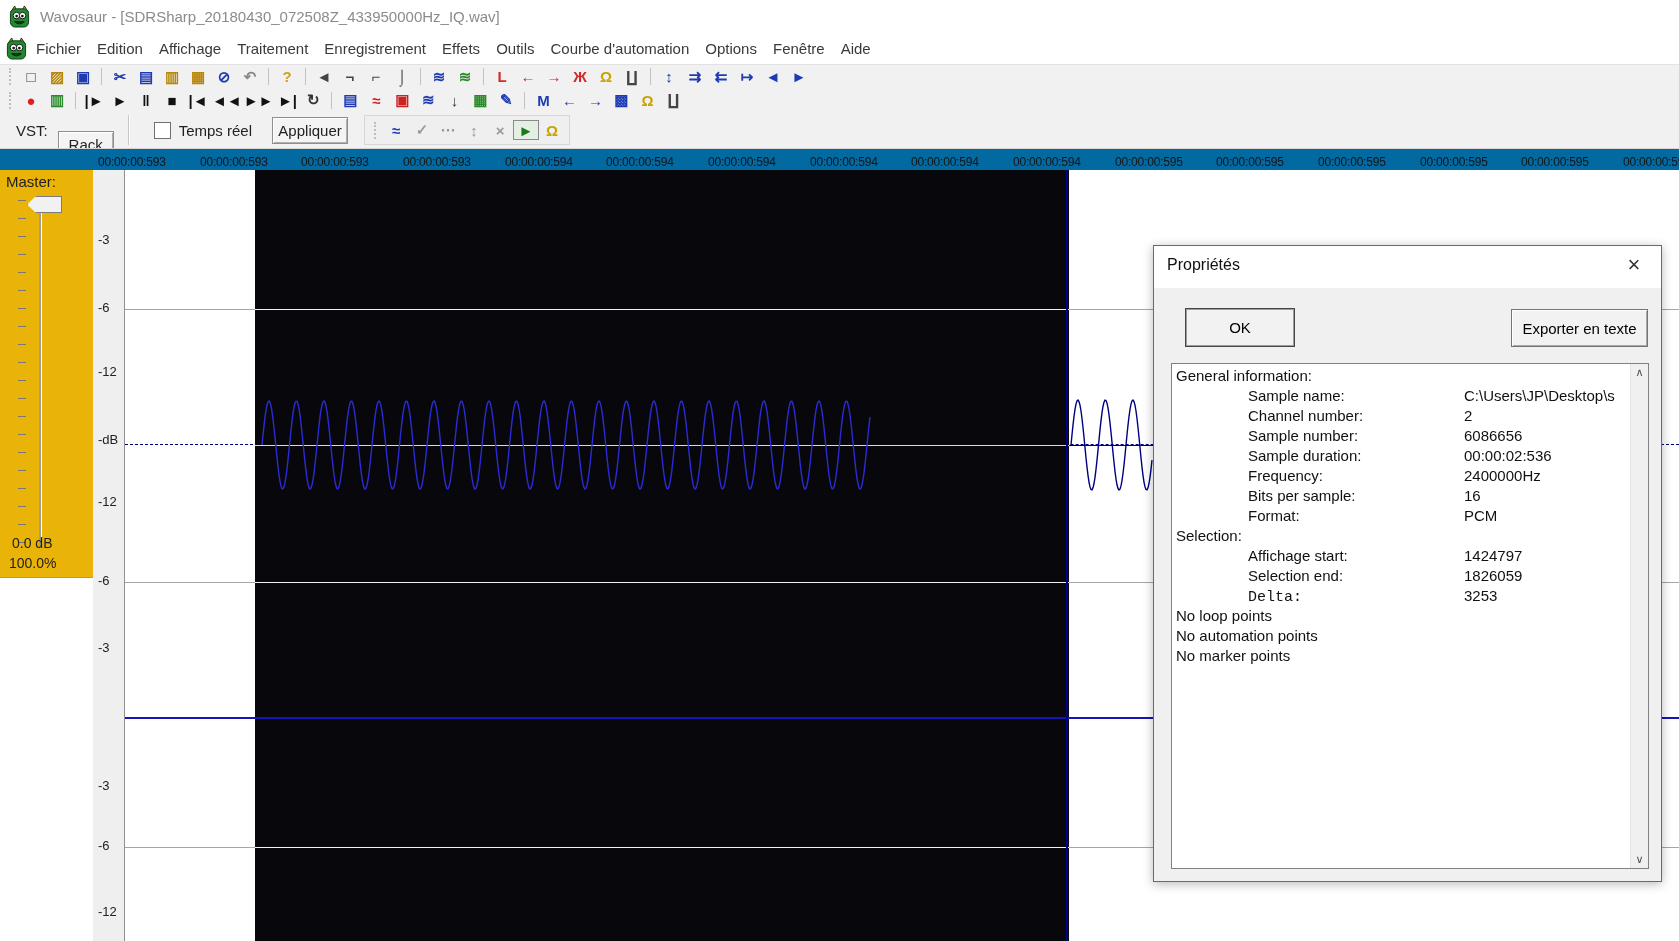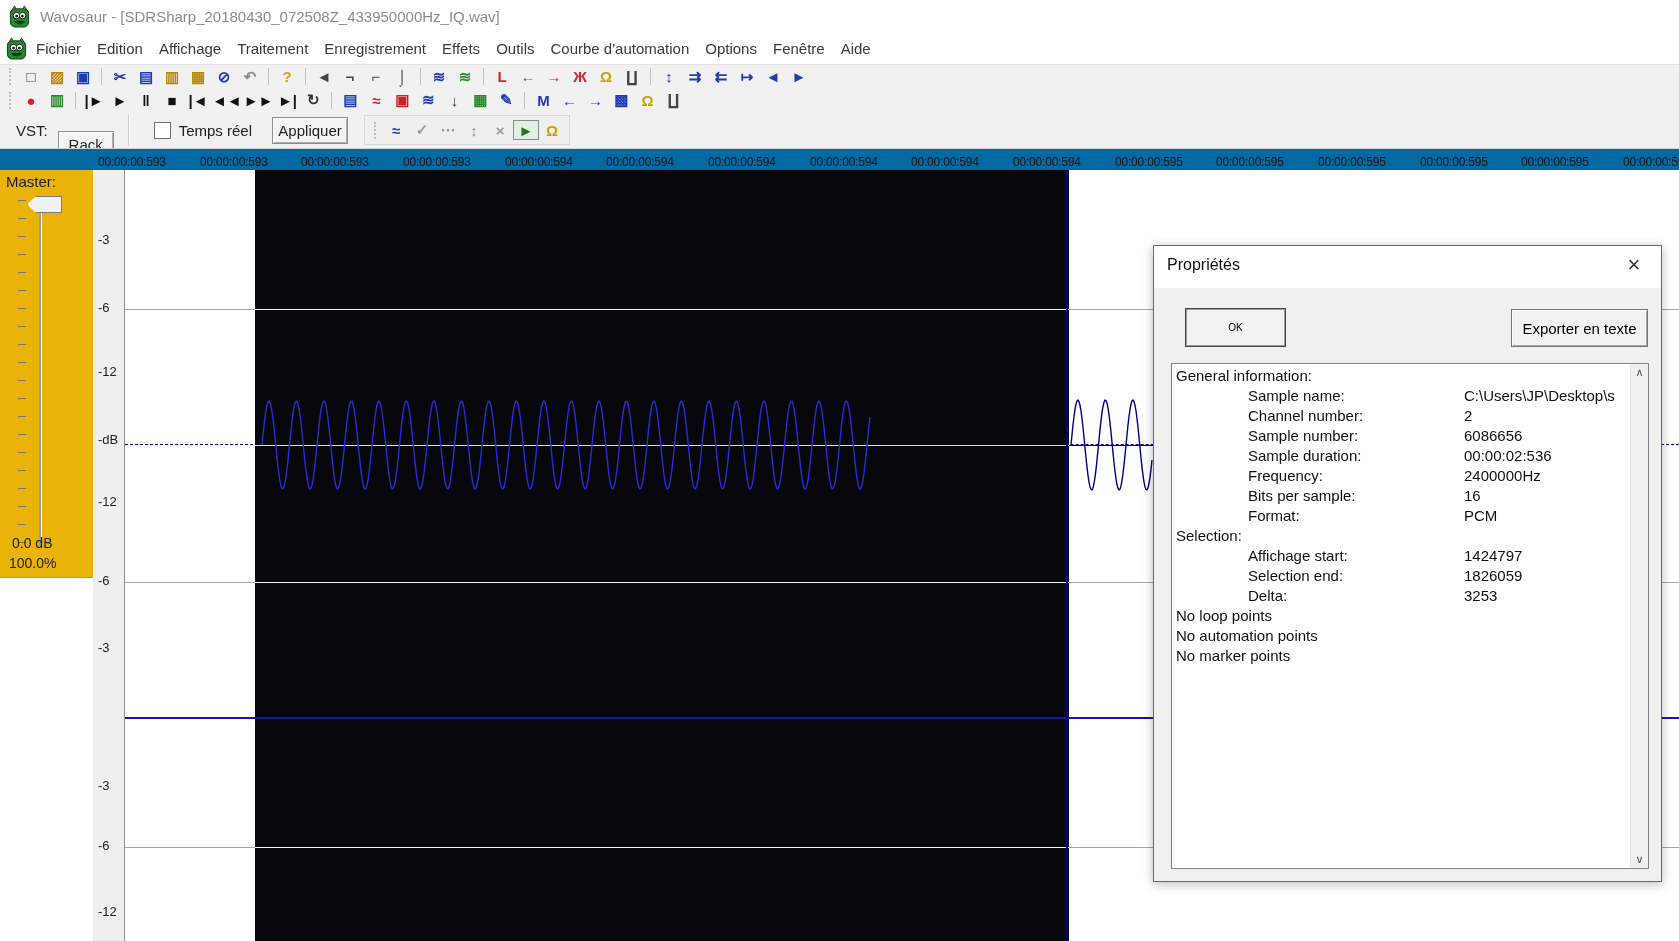--- a/index.html
+++ b/index.html
@@ -71,21 +71,21 @@
   .wave2base{position:absolute;left:944px;top:275px;width:84px;height:1px;background:#000080;}
   svg.waves{position:absolute;left:0;top:0;pointer-events:none;}
   
   .dialog{position:absolute;left:1153px;top:245px;width:509px;height:637px;background:#f0f0f0;
           border:1px solid #2b79c2;box-sizing:border-box;z-index:8;
           box-shadow:0 2px 10px rgba(0,0,0,.28);}
   .dlg-titlebar{position:absolute;left:0;top:0;width:100%;height:42px;background:#fff;}
   .dlg-title{position:absolute;left:13px;top:10px;font-size:16px;color:#111;}
   .dlg-close{position:absolute;right:14px;top:6px;font-size:22px;color:#333;width:26px;height:26px;
              display:flex;align-items:center;justify-content:center;font-weight:normal;}
-  .btn-ok{position:absolute;left:31px;top:62px;width:101px;height:39px;font-size:10px;background:#f2f2f2;
+  .btn-ok{position:absolute;left:31px;top:62px;width:110px;height:39px;font-size:15px;background:#f2f2f2;
           border:1px solid #464646;box-shadow:inset 0 0 0 1px #9c9c9c;display:flex;align-items:center;justify-content:center;}
   .btn-export{position:absolute;left:357px;top:63px;width:137px;height:38px;font-size:15px;background:#f2f2f2;
           border:1px solid #747474;box-shadow:inset 1px 1px 0 #fff, inset -1px -1px 0 #a9a9a9;
           display:flex;align-items:center;justify-content:center;}
   .listbox{position:absolute;left:17px;top:117px;width:478px;height:506px;background:#fff;
            border:1px solid #828282;box-sizing:border-box;overflow:hidden;}
   .lb-rows{position:absolute;left:0;top:2px;width:456px;padding-left:4px;font-size:15px;color:#111;}
   .lb-row{position:relative;height:20px;line-height:20px;white-space:nowrap;overflow:hidden;}
   .lb-val{position:absolute;left:288px;top:0;}
   .lb-scroll{position:absolute;right:0;top:0;width:17px;height:100%;background:#f0f0f0;
@@ -601,21 +601,21 @@
             <span style="display: inline-block; padding-left: 72px;">Affichage start:</span>
             <span class="lb-val">1424797</span>
           </div>
 
           <div class="lb-row">
             <span style="display: inline-block; padding-left: 72px;">Selection end:</span>
             <span class="lb-val">1826059</span>
           </div>
 
           <div class="lb-row">
-            <span style="display: inline-block; padding-left: 72px;">Delta:</span>
+            <span style="display: inline-block; padding-left: 72px; font-family: Liberation Mono, monospace;">Delta:</span>
             <span class="lb-val">3253</span>
           </div>
 
           <div class="lb-row">
             <span style="display: inline-block; padding-left: 0px;">No loop points</span>
             <span class="lb-val"></span>
           </div>
 
           <div class="lb-row">
             <span style="display: inline-block; padding-left: 0px;">No automation points</span>

